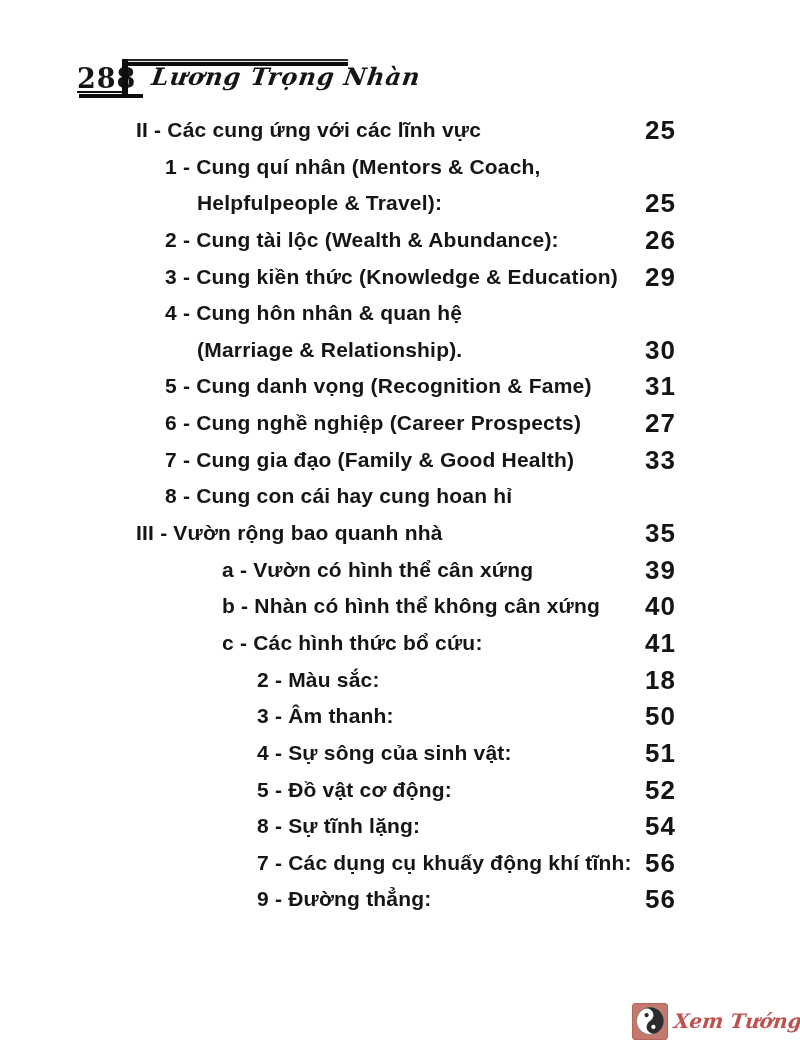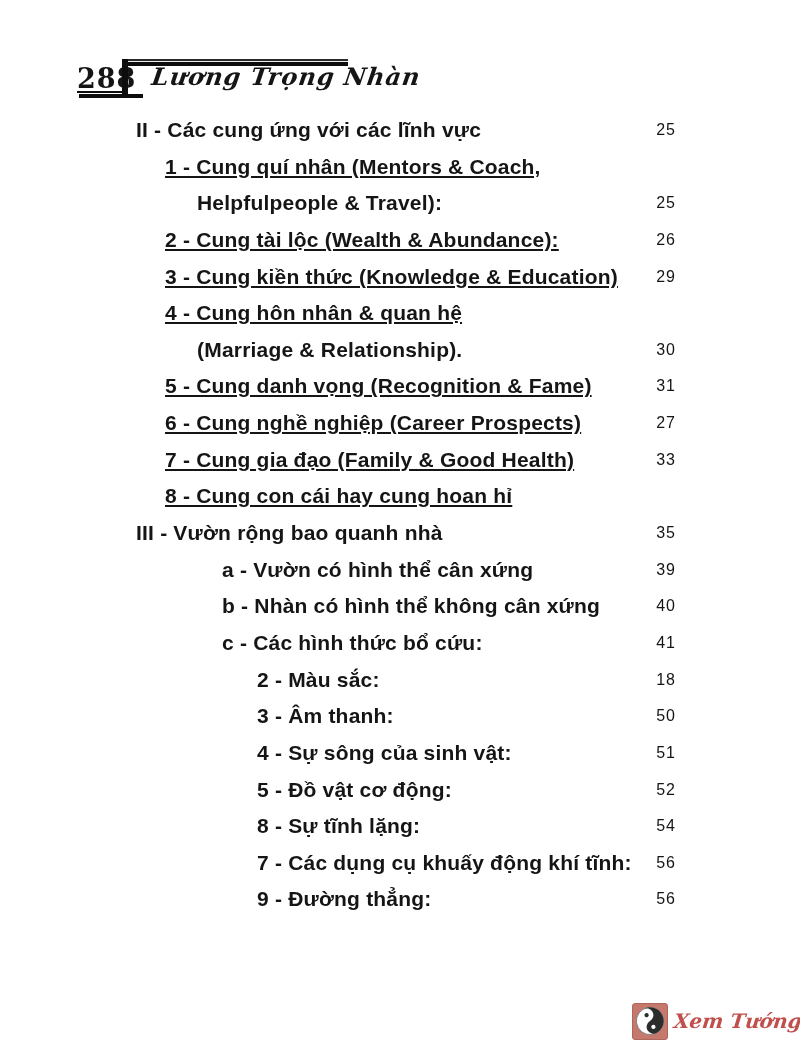--- a/index.html
+++ b/index.html
@@ -43,24 +43,24 @@
   .toc{position:absolute;left:0;right:8px;top:112px;margin-left:32px;}
   .row{position:relative;height:36.65px;white-space:nowrap;}
   .row .label{
     display:inline-block;
     line-height:36.65px;
     font-size:21px;font-weight:600;letter-spacing:.2px;
   }
   .row .pg{
     position:absolute;right:116px;top:0;
     line-height:36.65px;
-    font-size:16px;font-weight:400;letter-spacing:1px;
+    font-size:26px;font-weight:700;letter-spacing:1px;
   }
   .indent-0 .label{margin-left:104px;}
-  .indent-1 .label{margin-left:133px;text-decoration:underline;}
+  .indent-1 .label{margin-left:133px;}
   .indent-2 .label{margin-left:165px;}
   .indent-3 .label{margin-left:190px;}
   .indent-4 .label{margin-left:225px;}
   
   .watermark{position:absolute;left:632px;top:1001px;height:40px;display:flex;align-items:center;}
   .yy-box{
     width:36px;height:37px;border-radius:3px;
     background:#c5796d;border:1px solid #b2655a;
     display:flex;align-items:center;justify-content:center;
     box-sizing:border-box;

